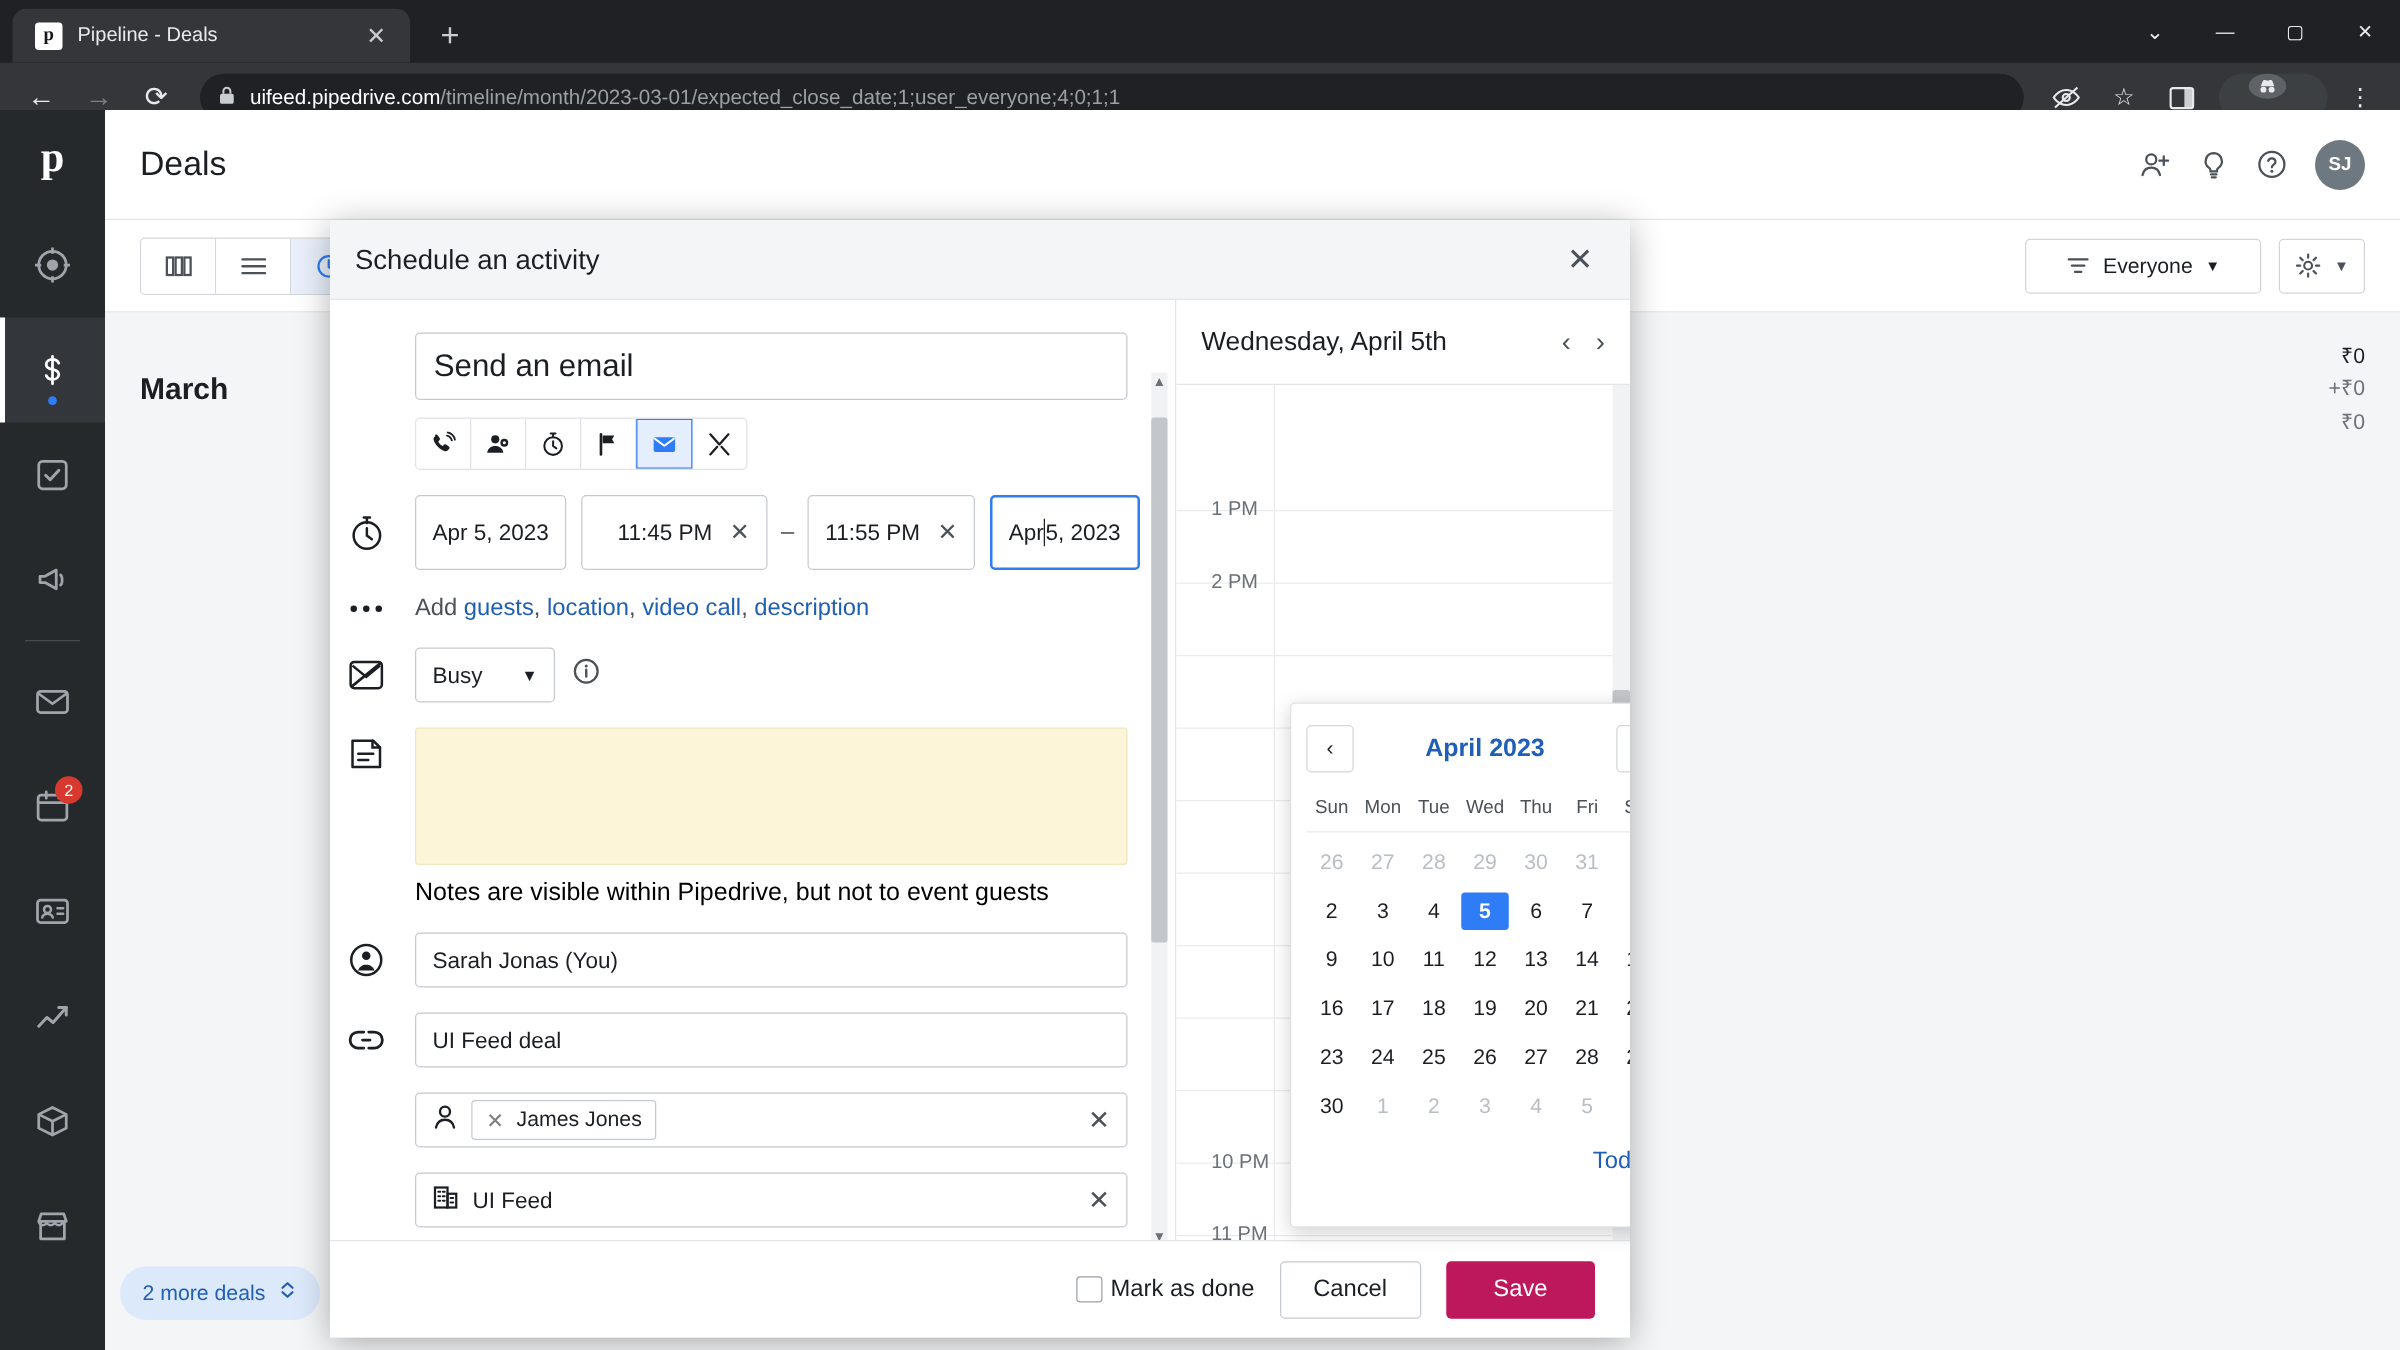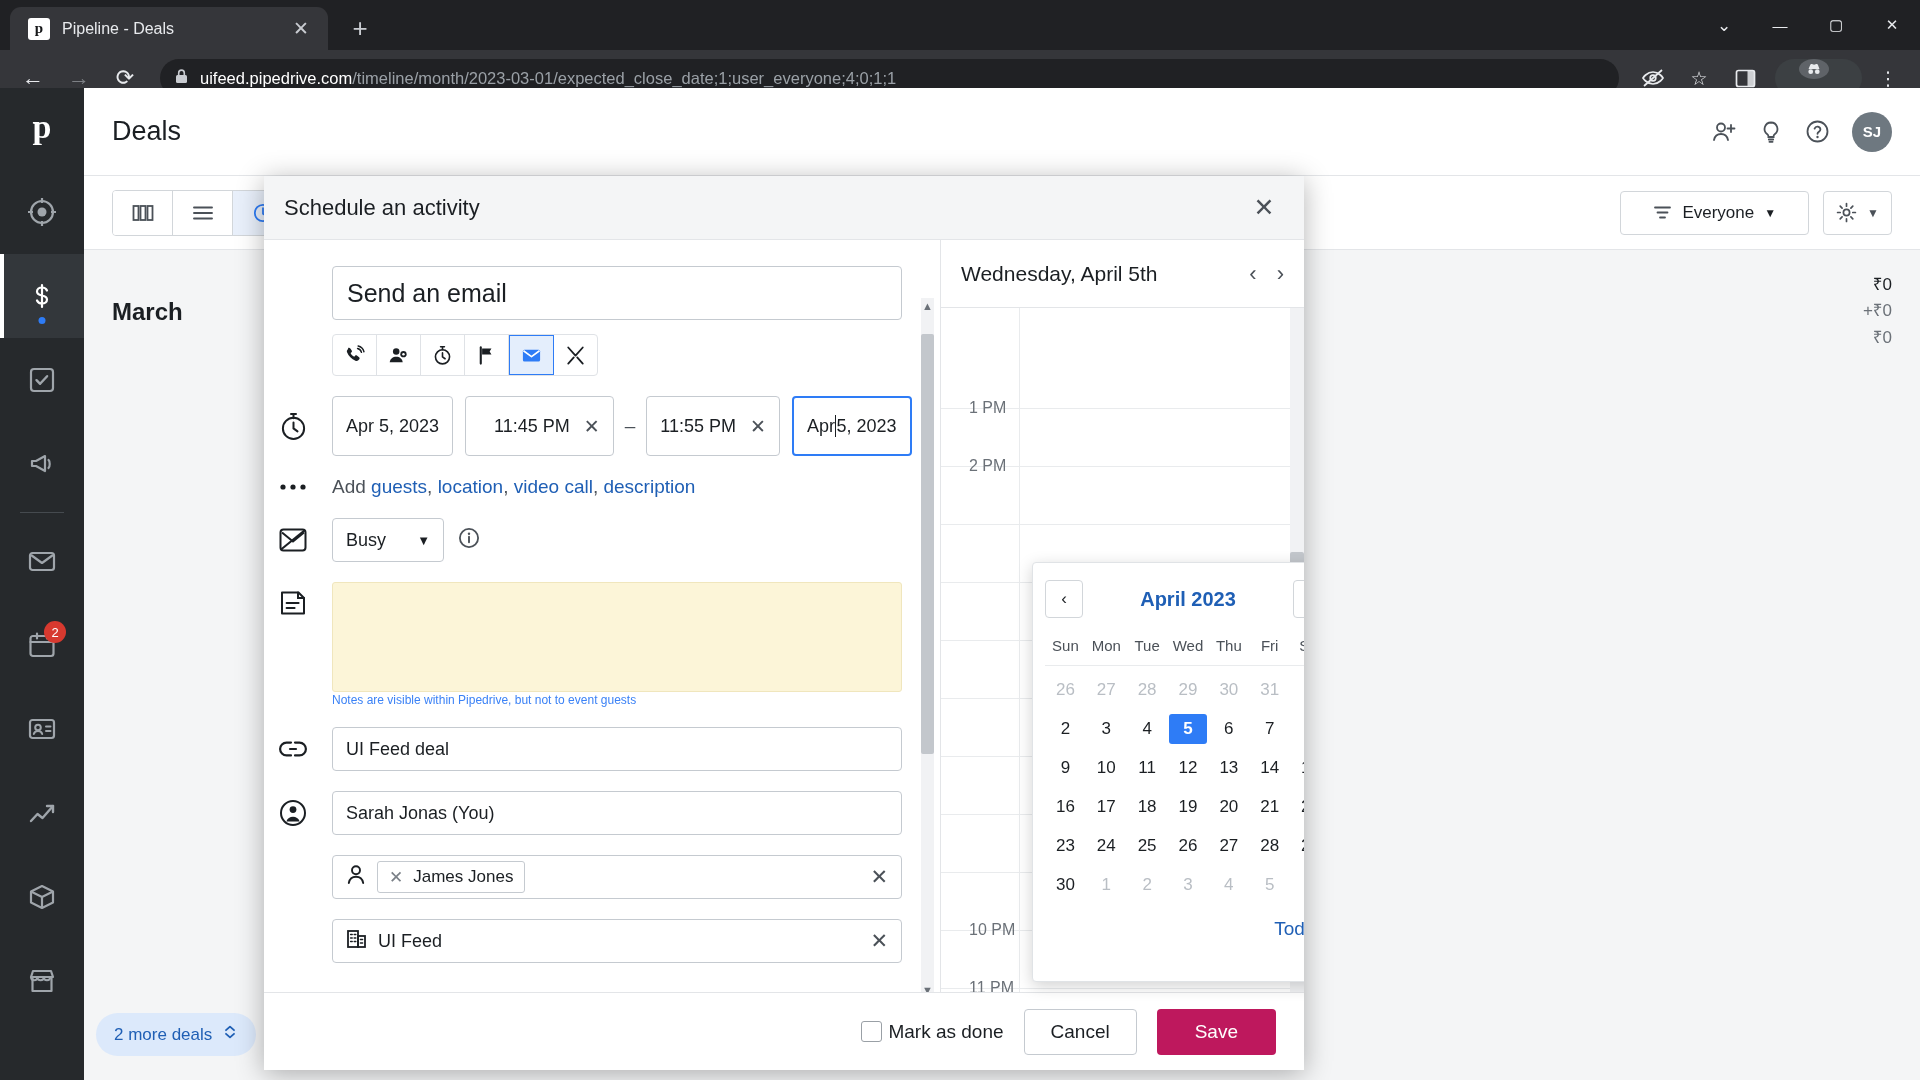--- a/index.html
+++ b/index.html
@@ -248,21 +248,21 @@
     display: flex; align-items: center; padding: 0 13px; font-size: 18px;
     color: #1b1f23; background: #fff;
   }
   .select-busy .cv { margin-left: auto; font-size: 13px; }
   .info-ico { margin-left: 14px; color: #4b5158; font-size: 21px; }
 
   .notes {
     width: 570px; height: 110px; background: #fcf5d8; border: 1px solid #f0e6bd;
     border-radius: 3px;
   }
-  .notes-hint { margin-top: 1px; font-size: 12px; color: #3b82f6; }
+  .notes-hint { margin-top: 11px; font-size: 20px; color: #000000; }
 
   .wide-fld {
     width: 570px; height: 44px; border: 1px solid #c5cad0; border-radius: 4px;
     display: flex; align-items: center; padding: 0 13px; background: #fff;
     font-size: 18px; color: #1b1f23; gap: 11px;
   }
   .chip {
     display: inline-flex; align-items: center; gap: 10px; height: 32px;
     border: 1px solid #c5cad0; border-radius: 3px; padding: 0 11px;
     font-size: 17px; color: #1b1f23; background: #fff;
@@ -722,41 +722,41 @@
               </span>
               <div>
                 <div class="notes"></div>
                 <div class="notes-hint">Notes are visible within Pipedrive, but not to event guests</div>
               </div>
             </div>
 
             
             <div class="row">
               <span class="row-ico">
-                <svg width="30" height="20" viewBox="0 0 30 20" fill="none">
-                    <path d="M12 10H18" stroke="#1b1f23" stroke-width="2.2" stroke-linecap="round"></path>
-                    <path d="M13 3.6H8.5a6.4 6.4 0 1 0 0 12.8H13M17 3.6h4.5a6.4 6.4 0 1 1 0 12.8H17" stroke="#1b1f23" stroke-width="2.2" stroke-linecap="round"></path>
-                  </svg>
-              </span>
-              <div class="wide-fld">
-                <span>UI Feed deal</span>
-              </div>
-            </div>
-
-            
-            <div class="row">
-              <span class="row-ico">
                 <svg width="28" height="28" viewBox="0 0 28 28" fill="none">
                     <circle cx="14" cy="14" r="12" stroke="#1b1f23" stroke-width="2"></circle>
                     <circle cx="14" cy="10.6" r="3.4" fill="#1b1f23"></circle>
                     <path d="M7.4 22.4c1-3 3.6-4.6 6.6-4.6s5.6 1.6 6.6 4.6" fill="#1b1f23"></path>
                   </svg>
               </span>
               <div class="wide-fld">
                 <span>Sarah Jonas (You)</span>
+              </div>
+            </div>
+
+            
+            <div class="row">
+              <span class="row-ico">
+                <svg width="30" height="20" viewBox="0 0 30 20" fill="none">
+                    <path d="M12 10H18" stroke="#1b1f23" stroke-width="2.2" stroke-linecap="round"></path>
+                    <path d="M13 3.6H8.5a6.4 6.4 0 1 0 0 12.8H13M17 3.6h4.5a6.4 6.4 0 1 1 0 12.8H17" stroke="#1b1f23" stroke-width="2.2" stroke-linecap="round"></path>
+                  </svg>
+              </span>
+              <div class="wide-fld">
+                <span>UI Feed deal</span>
               </div>
             </div>
 
             
             <div class="row">
               <div class="wide-fld">
                 <span>
                   <svg width="20" height="21" viewBox="0 0 20 21" fill="none">
                       <circle cx="10" cy="6.3" r="4" stroke="#1b1f23" stroke-width="1.9"></circle>
                       <path d="M2.8 19c.8-4 3.6-6.2 7.2-6.2s6.4 2.2 7.2 6.2" stroke="#1b1f23" stroke-width="1.9" stroke-linecap="round"></path>

